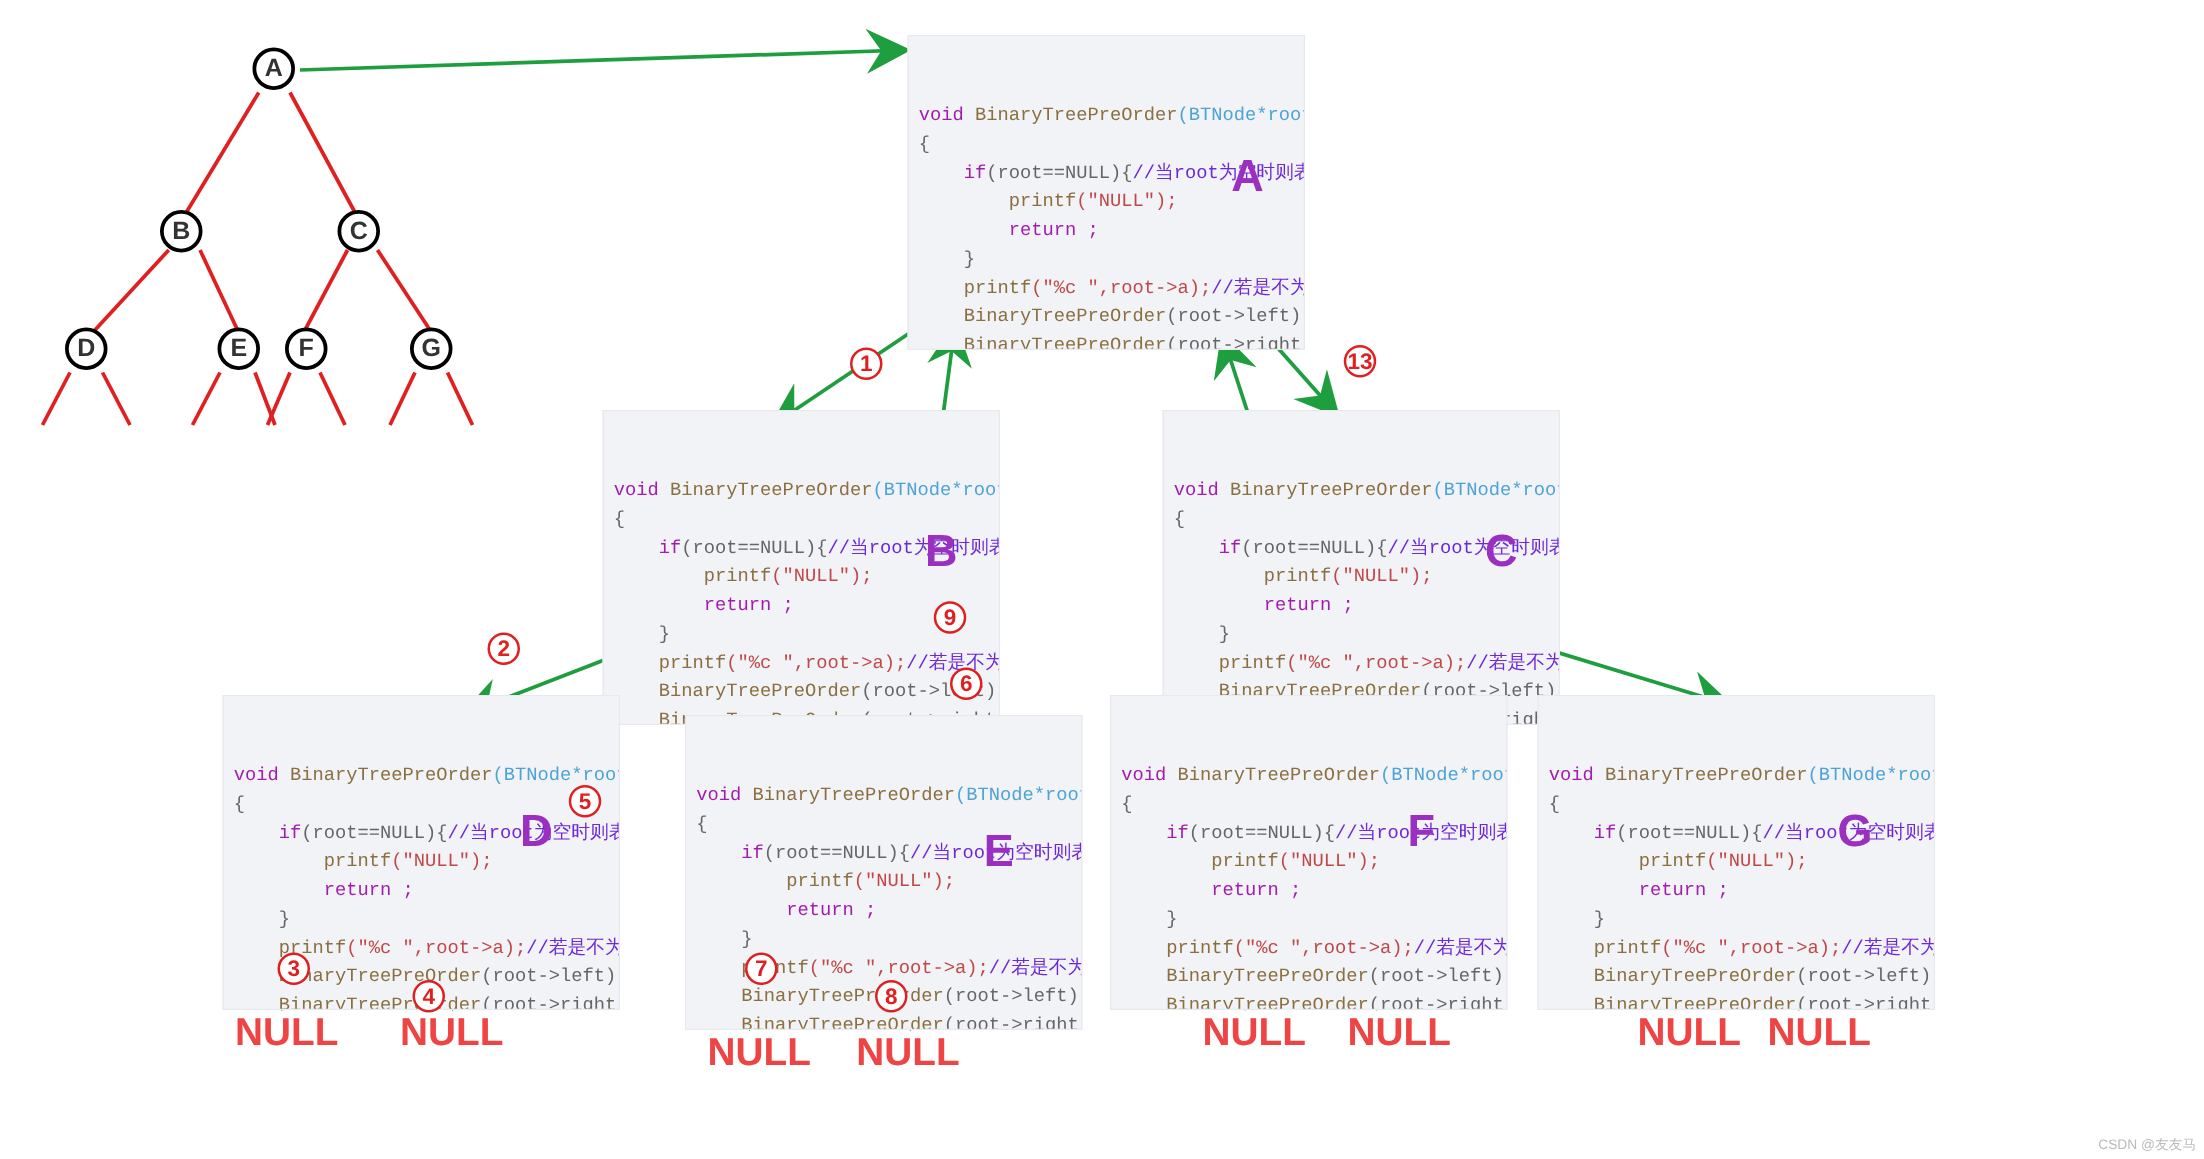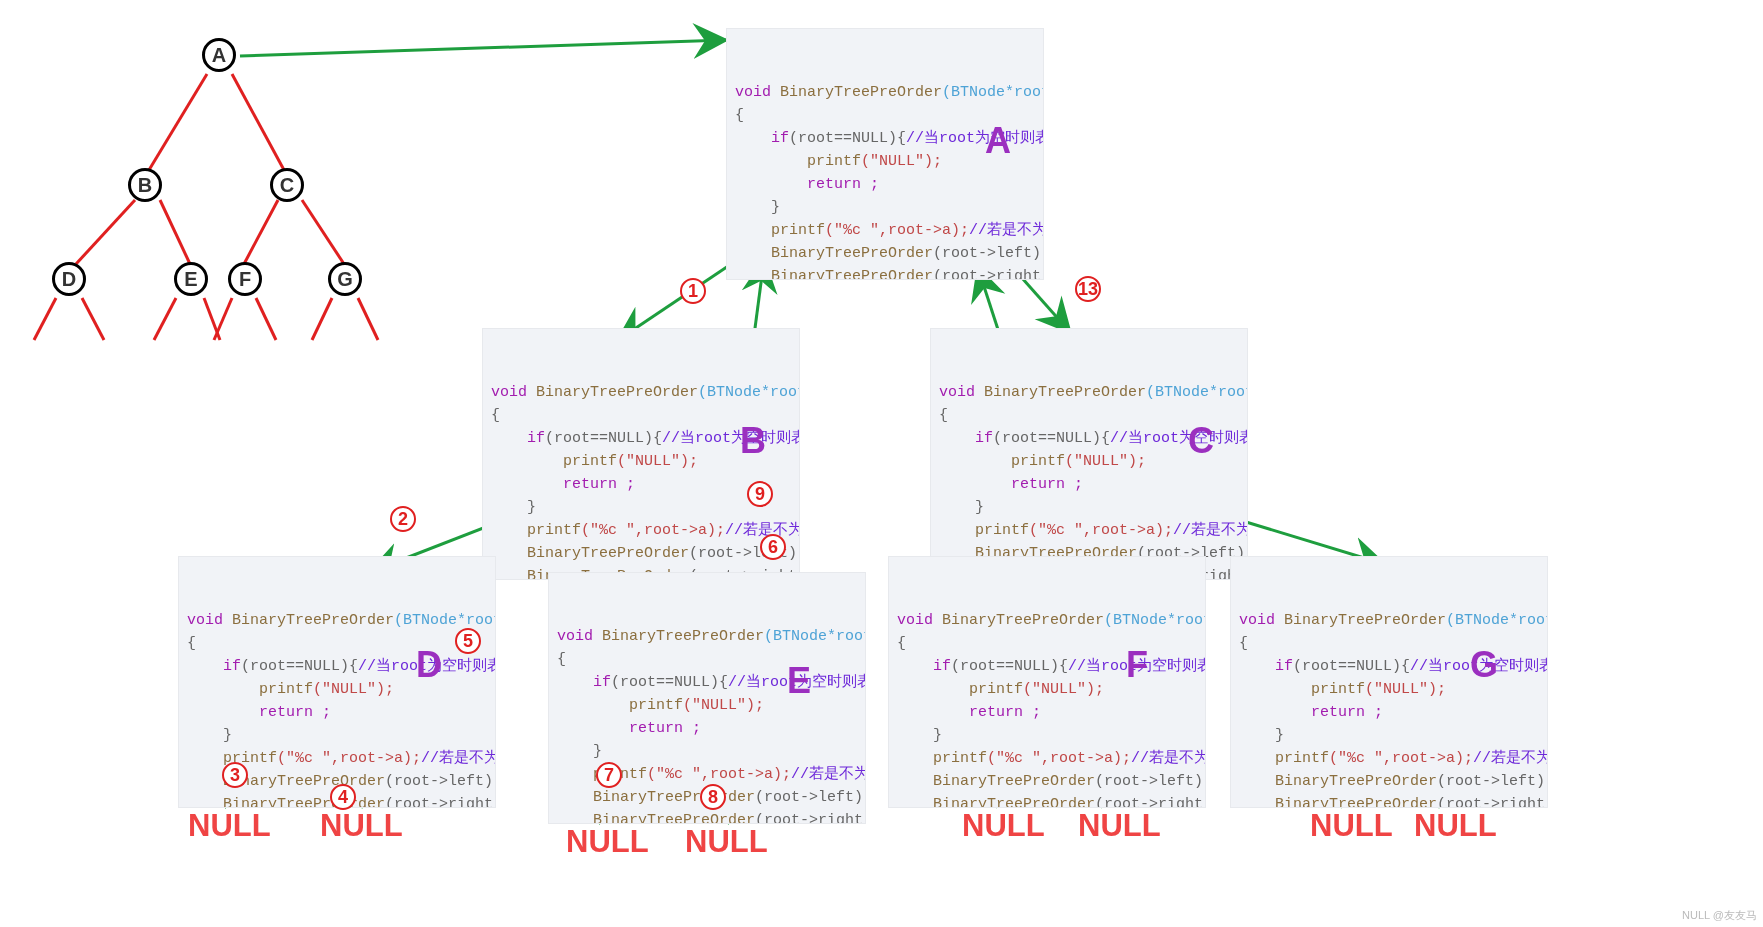--- a/index.html
+++ b/index.html
@@ -233,14 +233,14 @@
       <div class="null-txt" style="left:188px; top:808px;">NULL</div>
       <div class="null-txt" style="left:320px; top:808px;">NULL</div>
       <div class="null-txt" style="left:566px; top:824px;">NULL</div>
       <div class="null-txt" style="left:685px; top:824px;">NULL</div>
       <div class="null-txt" style="left:962px; top:808px;">NULL</div>
       <div class="null-txt" style="left:1078px; top:808px;">NULL</div>
       <div class="null-txt" style="left:1310px; top:808px;">NULL</div>
       <div class="null-txt" style="left:1414px; top:808px;">NULL</div>
     </div>
 
-  <div class="watermark">NULL @友友马</div>
+  <div class="watermark">CSDN @友友马</div>
 </div>
 
 </body></html>

